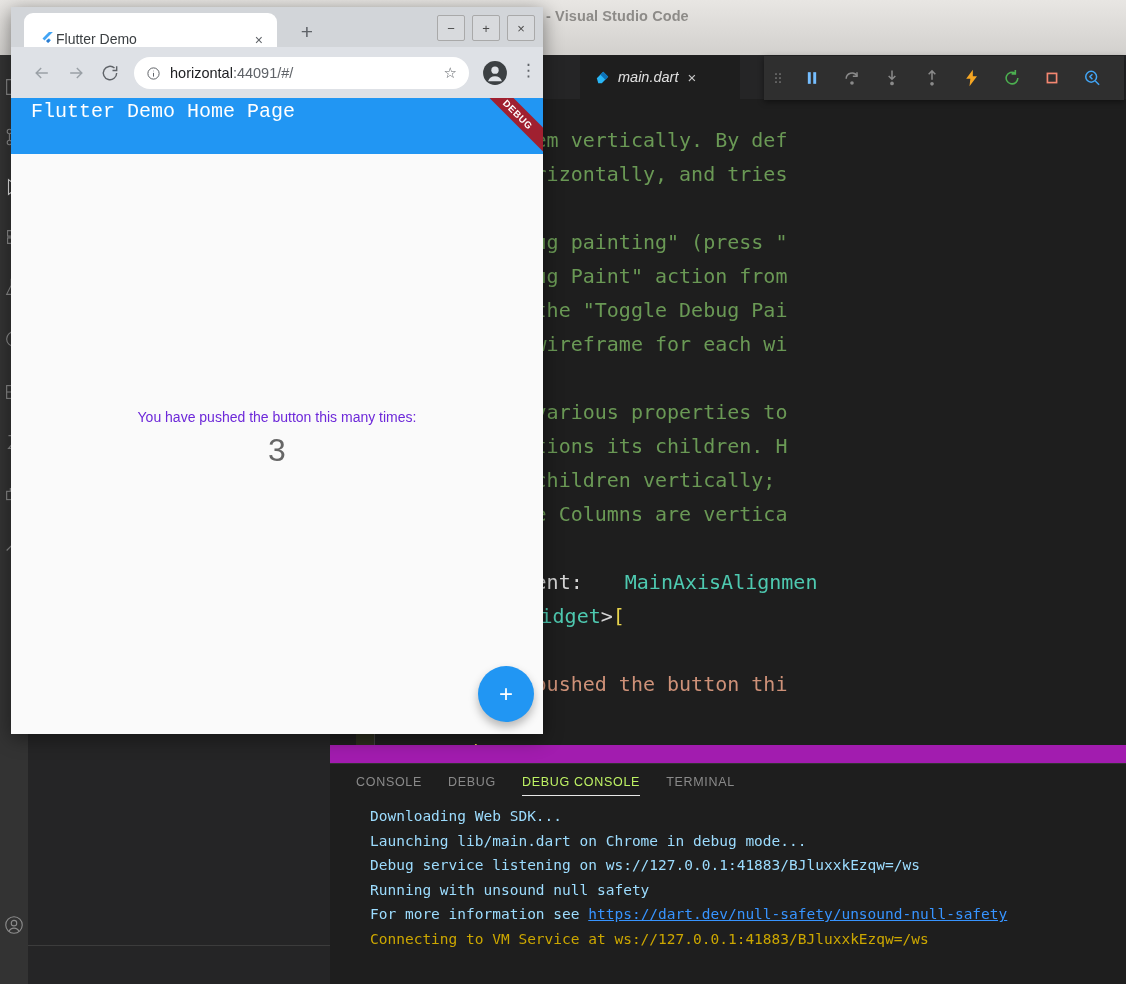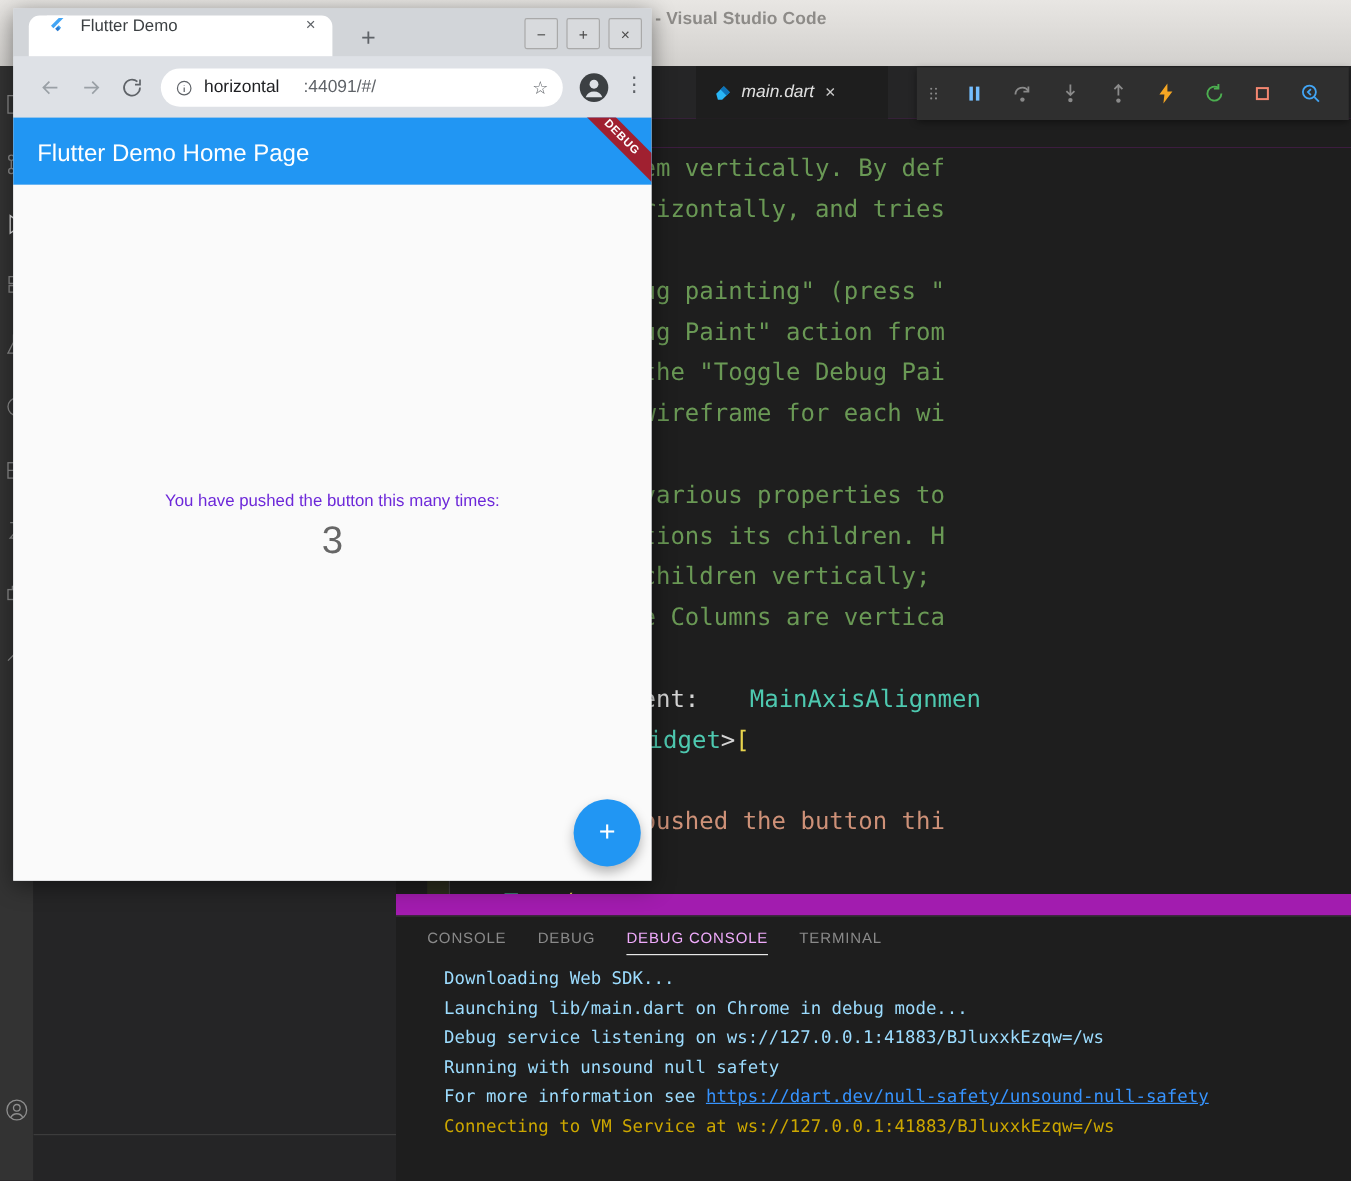--- a/index.html
+++ b/index.html
@@ -91,41 +91,41 @@
 
   .minimap { position: absolute; left: 225px; top: 690px; width: 571px; height: 18px; background: #1e1e1e; overflow: hidden; }
 
   
   .panel {
     position: absolute; left: 330px; top: 763px; width: 796px; height: 221px;
     background: #1e1e1e; border-top: 1px solid #323232;
   }
   .panel-tabs { position: absolute; left: 0; top: 0; width: 796px; height: 36px; display: flex; align-items: center; padding-left: 26px; box-sizing: border-box; gap: 26px; }
   .ptab { font-size: 12.5px; letter-spacing: .7px; color: #8a8a8a; position: relative; height: 36px; display: flex; align-items: center; }
-  .ptab.active { color: #f0abfc; }
+  .ptab.active { color: #bef264; }
   .ptab.active::after { content: ""; position: absolute; left: 0; right: 0; bottom: 4px; height: 1.5px; background: #e7e7e7; }
   .console-lines {
     position: absolute; left: 40px; top: 40px; width: 756px;
     font-family: "DejaVu Sans Mono", monospace; font-size: 14.5px; line-height: 24.6px;
     white-space: pre; color: #9CDCFE;
   }
   .con-link { color: #3794ff; text-decoration: underline; }
   .con-warn { color: #cca700; }
 
   
   .chrome-win {
     position: absolute; left: 11px; top: 7px; width: 532px; height: 727px;
     background: #dee1e6; border-radius: 0px;
     box-shadow: 0 4px 18px rgba(0,0,0,.45); overflow: hidden; z-index: 20;
   }
   .chr-tabstrip { position: absolute; left: 0; top: 0; width: 532px; height: 40px; background: #d2d5d9; }
   .chr-tab {
     position: absolute; left: 13px; top: 6px; width: 253px; height: 34px;
     background: #ffffff; border-radius: 9px 9px 0 0;
-    display: flex; align-items: flex-start; padding-left: 15px; box-sizing: border-box; gap: 11px;
+    display: flex; align-items: flex-end; padding-left: 15px; box-sizing: border-box; 
   }
   .chr-fav { width: 17px; height: 17px; background: #ffffff; display: flex; align-items: center; justify-content: center; flex: 0 0 auto; }
   .chr-tab-title { font-size: 14px; color: #3c4043; white-space: nowrap; }
   .chr-tab-x { position: absolute; right: 14px; color: #5f6368; font-size: 14px; line-height: 1; }
   .chr-newtab { position: absolute; left: 283px; top: 12px; width: 26px; height: 26px; color: #5f6368; display: flex; align-items: center; justify-content: center; font-size: 21px; }
   .chr-wbtns { position: absolute; right: 8px; top: 8px; display: flex; gap: 7px; }
   .chr-wbtn {
     width: 26px; height: 24px; border: 1px solid #a9a9a9; border-radius: 2px;
     background: #d8dadd; color: #4a4a4a; font-size: 13px;
     display: flex; align-items: center; justify-content: center;
@@ -135,32 +135,32 @@
   .nav-btn svg { width: 20px; height: 20px; stroke: currentColor; fill: none; stroke-width: 1.7; }
   .nav-btn.dim { color: #9aa0a6; }
   .omnibox {
     position: absolute; left: 123px; top: 50px; width: 335px; height: 32px;
     background: #ffffff; border-radius: 17px; display: flex; align-items: center; padding: 0 12px;
     box-sizing: border-box; gap: 9px;
   }
   .omni-info { width: 15px; height: 15px; flex: 0 0 auto; color: #5f6368; }
   .omni-text { font-size: 14.5px; white-space: nowrap; }
   .omni-host { color: #202124; }
-  .omni-rest { color: #5f6368; padding-left: 20px; }
+  .omni-rest { color: #5f6368; }
   .omni-star { margin-left: auto; color: #5f6368; font-size: 15px; }
   .prof-ico { position: absolute; left: 471px; top: 53px; width: 26px; height: 26px; color: #3c4043; }
   .menu-ico { position: absolute; left: 509px; top: 55px; color: #5f6368; font-size: 17px; letter-spacing: 0; line-height: 1; }
 
   .app-bar {
     position: absolute; left: 0; top: 91px; width: 532px; height: 56px;
     background: #2196f3; overflow: hidden;
   }
   .app-bar-title {
-    position: absolute; left: 20px; top: 19px; font-size: 20px; color: #ffffff;
-    font-family: Liberation Sans, sans-serif; white-space: nowrap; text-align: center;
+    position: absolute; left: 20px; top: 2px; font-size: 20px; color: #ffffff;
+    font-family: Liberation Mono, monospace; white-space: nowrap; text-align: center;
   }
   .debug-ribbon {
     position: absolute; right: -25px; top: 8px; width: 100px; height: 17px;
     background: #a02030; transform: rotate(45deg); transform-origin: center;
     display: flex; align-items: center; justify-content: center;
   }
   .debug-ribbon span { font-size: 9.5px; font-weight: bold; color: #ffffff; letter-spacing: .6px; }
 
   .app-body { position: absolute; left: 0; top: 147px; width: 532px; height: 580px; background: #fafafa; }
   .counter-wrap { position: absolute; left: 0; top: 255px; width: 532px; text-align: center; }

